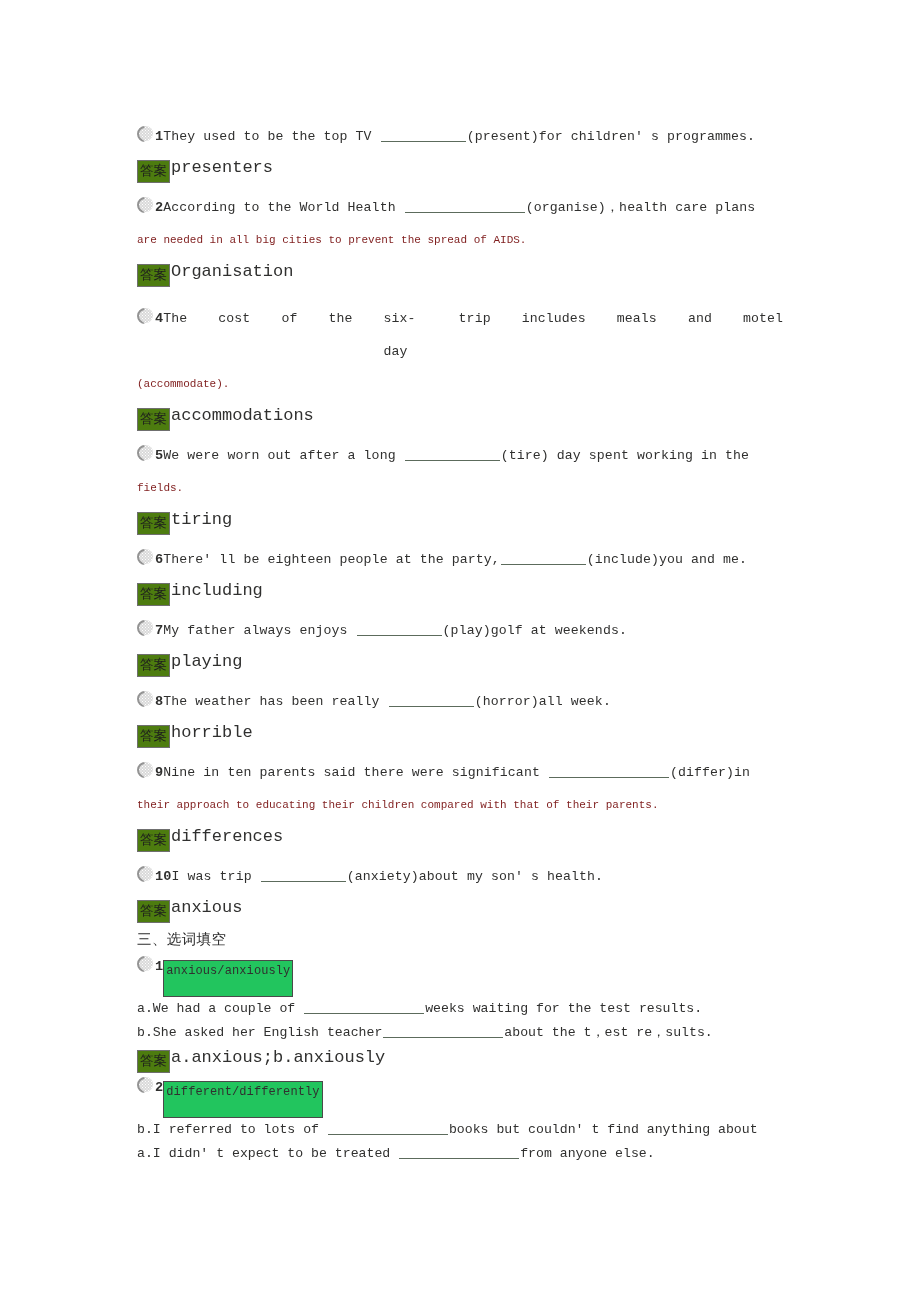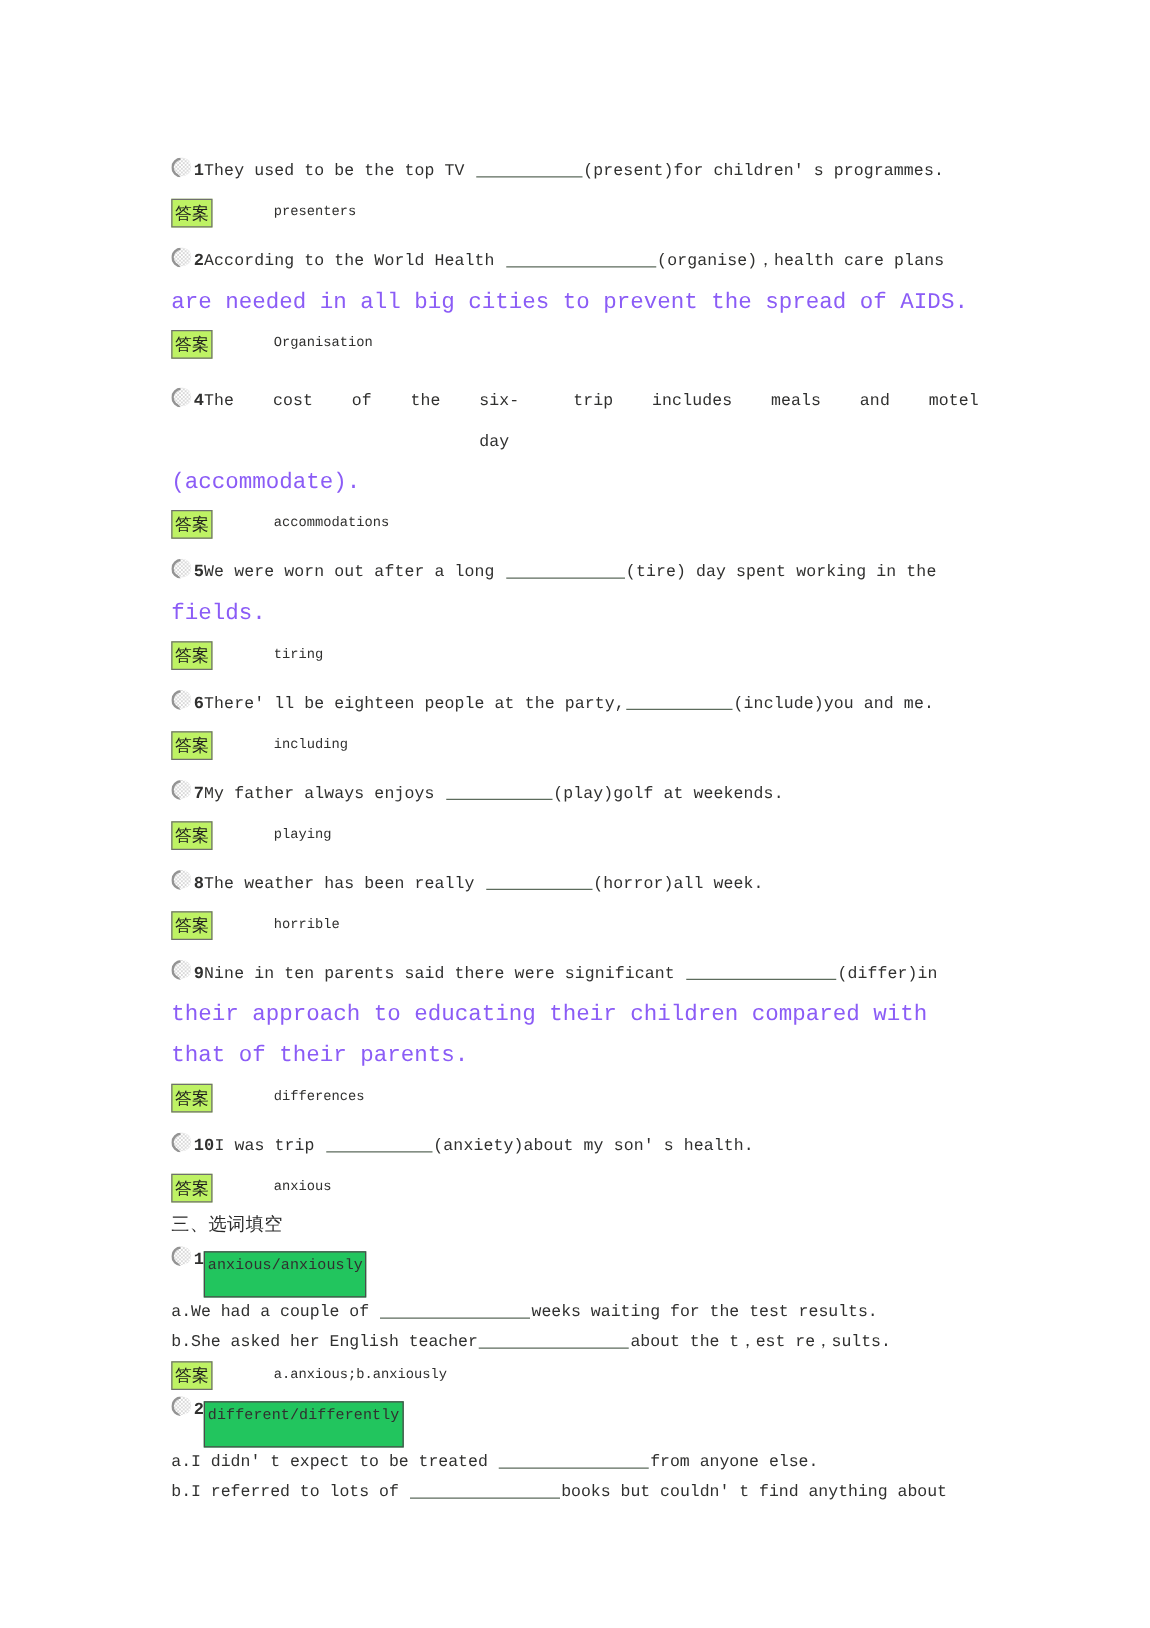--- a/index.html
+++ b/index.html
@@ -48,23 +48,23 @@
     display: block;
   }
   .qline.spread > .words {
     display: flex;
     justify-content: space-between;
     width: 100%;
     gap: 31px;
   }
 
   .cont {
-    font-size: 18px;
+    font-size: 11px;
     line-height: 33px;
-    color: #8b5cf6;
+    color: #7f1d1d;
   }
 
   
   .marker {
     display: inline-block;
     width: 17px;
     height: 17px;
     position: relative;
     vertical-align: -3px;
     margin-right: 0px;
@@ -101,32 +101,32 @@
 
   
   .ansline {
     font-size: 13.2px;
     line-height: 30px;
     color: #30302f;
     white-space: nowrap;
   }
   .anstag {
     display: inline-block;
-    font-family: Liberation Serif, serif;
+    font-family: Liberation Mono, monospace;
     font-size: 13.5px;
     line-height: 17px;
     padding: 2px 2px 2px 2px;
-    background: #bef264;
+    background: #4d7c0f;
     border: 1px solid #6f6f6f;
     color: #1d1d1d;
     vertical-align: -3px;
     margin-right: 1px;
     letter-spacing: 0px;
   }
-  .anstxt { font-size: 11px; margin-left: 48px; }
+  .anstxt { font-size: 17px; }
 
   
   .blank {
     display: inline-block;
     border-bottom: 1.4px solid #5c6b5c;
     height: 13px;
     vertical-align: -2px;
     margin: 0 1px;
   }
   .b85  { width: 85px; }
@@ -245,18 +245,18 @@
 
   <div class="qblock">
     <div class="qline" style="line-height:30px;"><span class="marker"><span class="ball"></span><span class="crescent"></span></span><span class="qnum">1</span><span class="wordbox">anxious/anxiously</span></div>
     <div class="sub"><span>a.We had a couple of </span><span class="blank b120"></span><span>weeks waiting for the test results.</span></div>
     <div class="sub"><span>b.She asked her English teacher</span><span class="blank b120"></span><span>about the t，est re，sults.</span></div>
     <div class="ansline" style="line-height:26px;"><span class="anstag">答案</span><span class="anstxt">a.anxious;b.anxiously</span></div>
   </div>
 
   <div class="qblock">
     <div class="qline" style="line-height:30px;"><span class="marker"><span class="ball"></span><span class="crescent"></span></span><span class="qnum">2</span><span class="wordbox">different/differently</span></div>
+    <div class="sub"><span>b.I referred to lots of </span><span class="blank b120"></span><span>books but couldn' t find anything about</span></div>
     <div class="sub"><span>a.I didn' t expect to be treated </span><span class="blank b120"></span><span>from anyone else.</span></div>
-    <div class="sub"><span>b.I referred to lots of </span><span class="blank b120"></span><span>books but couldn' t find anything about</span></div>
   </div>
 
 </div>
 </div>
 
 </body></html>

